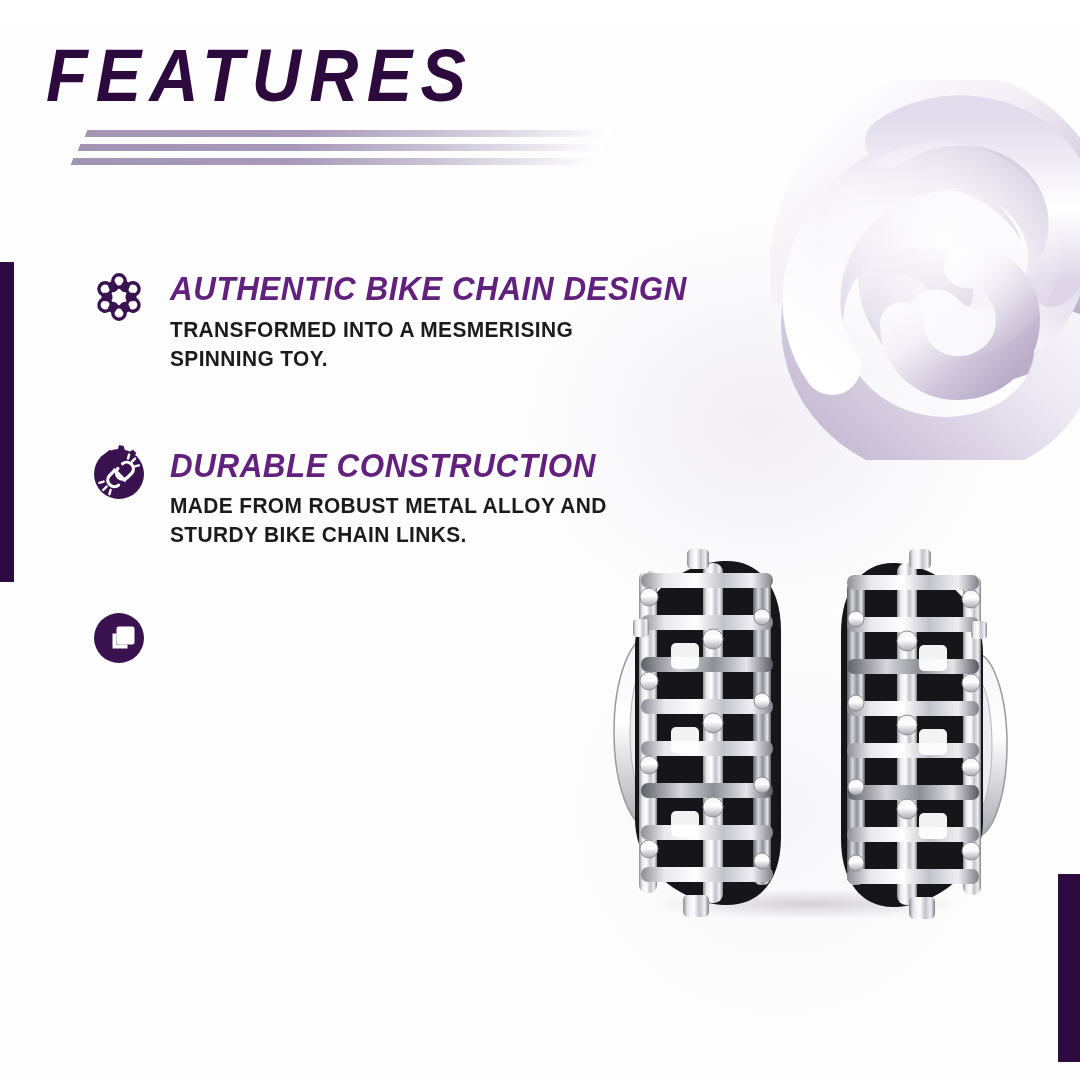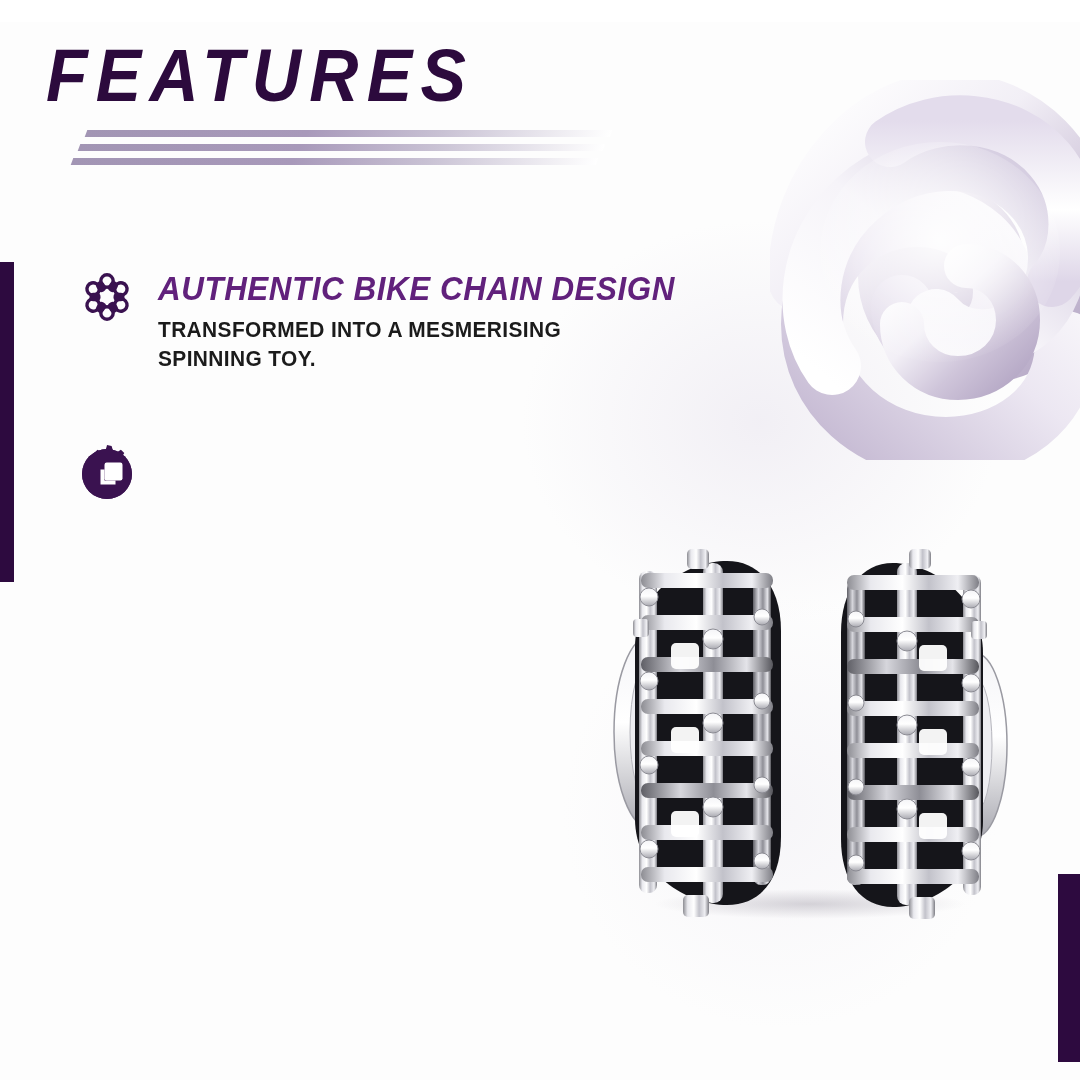--- a/index.html
+++ b/index.html
@@ -115,21 +115,21 @@
     position: absolute;
     left: 600px; top: 862px;
     width: 420px; height: 40px;
     background: radial-gradient(closest-side, rgba(150,145,158,0.38), rgba(255,255,255,0) 74%);
     pointer-events: none;
   }
 
   
   .features {
     position: absolute;
-    left: 80px; top: 248px;
+    left: 92px; top: 248px;
     width: 570px;
   }
   .feature {
     position: relative;
     margin-bottom: 44px;
   }
   .feature-icon {
     position: absolute;
     left: 0; top: 0;
     width: 54px; height: 54px;
@@ -462,20 +462,25 @@
           <g stroke="#ffffff" stroke-width="2.4" stroke-linecap="round">
             <path d="M40.0 14.6 l3.0-3.0"></path>
             <path d="M42.8 19.4 l4.0-1.1"></path>
             <path d="M36.0 11.6 l1.1-4.0"></path>
             <path d="M14.6 39.6 l-3.4 3.4"></path>
             <path d="M11.6 34.6 l-4.2 1.2"></path>
             <path d="M18.6 43.0 l-1.2 4.2"></path>
           </g>
         </svg>
       </div>
+      <div class="feature-body">
+        <p class="feature-heading">DURABLE CONSTRUCTION</p>
+        <p class="feature-desc">MADE FROM ROBUST METAL ALLOY AND
+STURDY BIKE CHAIN LINKS.</p>
+      </div>
     </div>
 
     <div class="feature f4">
       <div class="feature-icon">
         <svg viewBox="0 0 54 54" width="54" height="54">
           <circle cx="27" cy="27" r="25" fill="#3a1250"></circle>
           <rect x="24.5" y="15.5" width="18" height="18" rx="2.2" fill="#ffffff"></rect>
           <path d="M20.5 22.5 h4.0 v11.0 h11.0 v4.0 h-15.0 z" fill="#ffffff"></path>
         </svg>
       </div>

